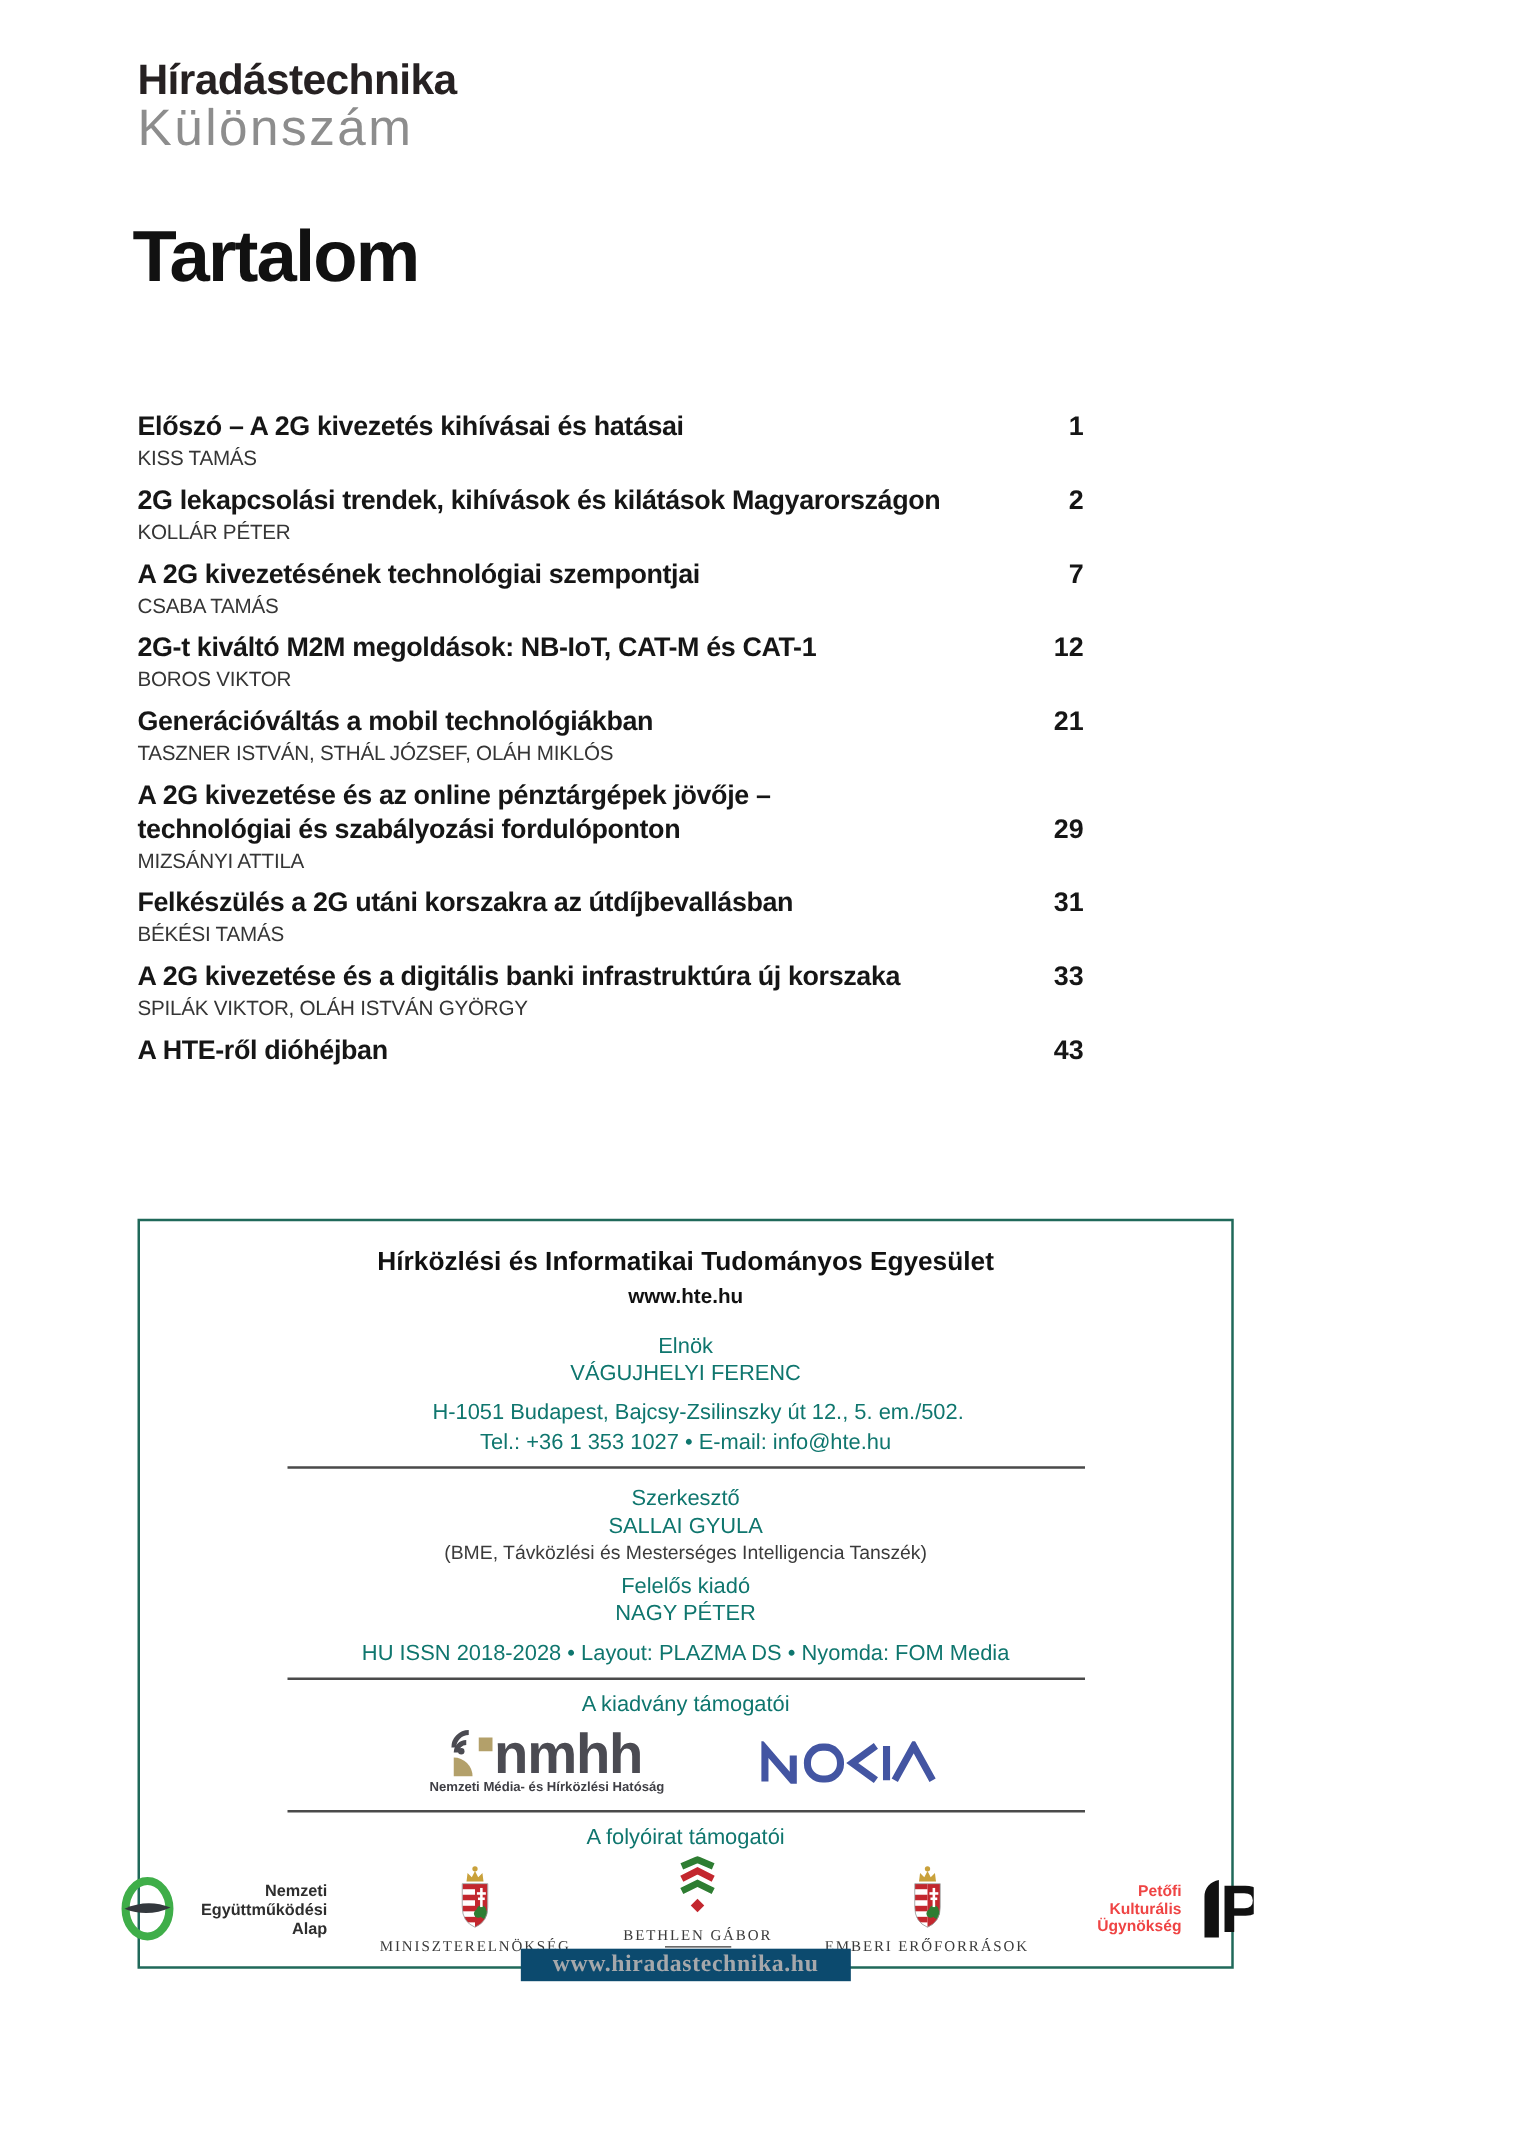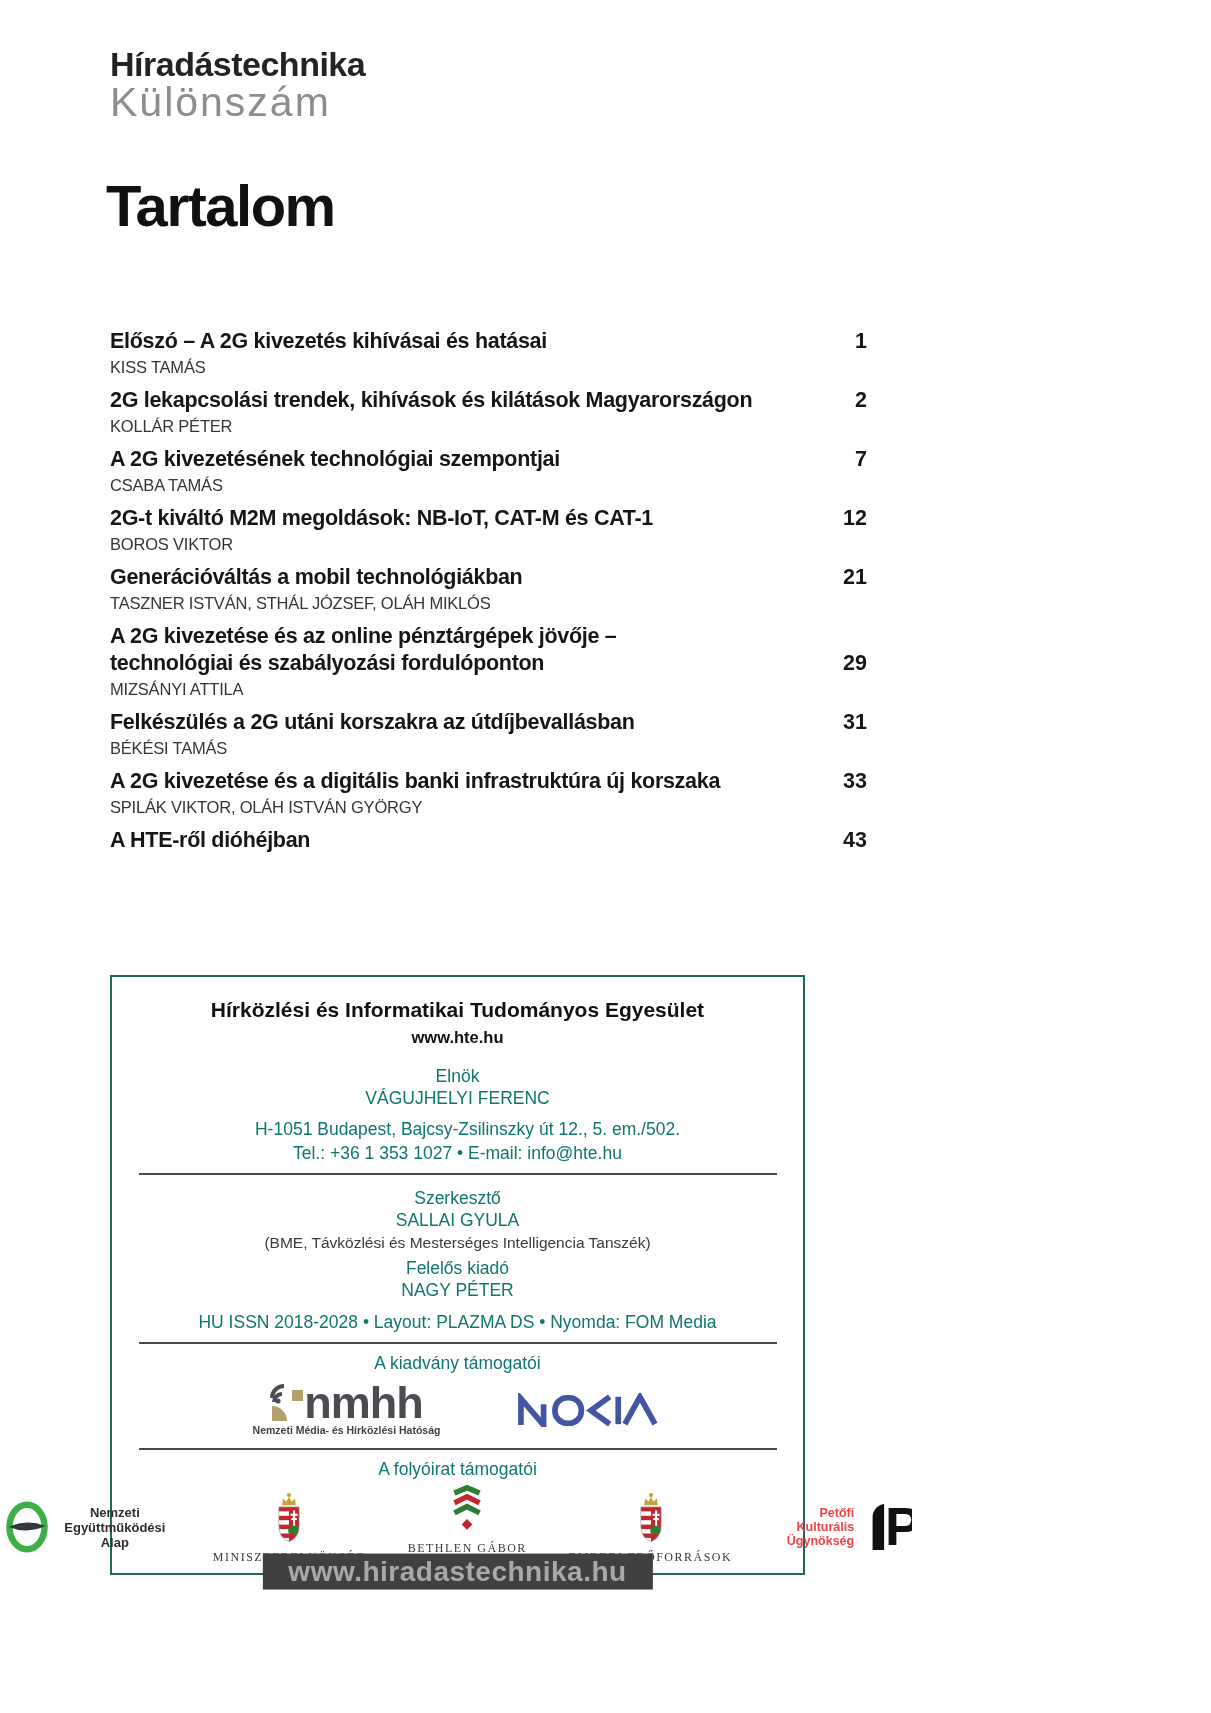--- a/index.html
+++ b/index.html
@@ -38,21 +38,21 @@
   .toc-page{
     width:72px;text-align:right;font-size:21.5px;font-weight:bold;
     color:#161616;line-height:27px;align-self:flex-end;
   }
   .toc-authors{
     font-size:16.5px;line-height:19px;margin-top:3px;
     color:#353535;letter-spacing:-0.2px;
   }
   
   .infobox{
-    position:absolute;left:110px;top:975px;width:695px;height:600px;
+    position:absolute;left:110px;top:975px;width:877px;height:600px;
     border:2px solid var(--box-border,#20695a);
     box-sizing:border-box;text-align:center;
   }
   .ib-title{margin-top:20px;font-size:21px;font-weight:bold;line-height:26px;color:#111;}
   .ib-site{margin-top:4px;font-size:16.5px;font-weight:bold;line-height:20px;color:#111;}
   .ib-text{font-size:17.5px;line-height:22px;color:#0f766e;}
   .ib-label{margin-top:18px;}
   .ib-addr{margin-top:8px;line-height:24px;padding-left:20px;}
   .ib-contact{line-height:24px;}
   .ib-small{font-size:15.5px;line-height:23px;color:#3b3b3b;}
@@ -70,28 +70,28 @@
   .js-item{display:flex;flex-direction:column;align-items:center;}
   .js-caption{
     font-family:"Liberation Serif", serif;font-size:12px;letter-spacing:1.5px;
     color:#3a3a3a;margin-top:4px;white-space:nowrap;
   }
   .js-sub{
     font-family:"Liberation Serif", serif;font-size:8.5px;color:#3a3a3a;
     border-top:1px solid #3a3a3a;margin-top:1px;padding-top:1px;
   }
   .nea{display:flex;flex-direction:row;align-items:center;gap:8px;}
-  .nea-caption{font-size:13px;font-weight:bold;color:#2e2e2e;text-align:center;line-height:15px;width:112px;}
+  .nea-caption{font-size:13px;font-weight:bold;color:#2e2e2e;text-align:right;line-height:15px;width:112px;}
   .pka{display:flex;flex-direction:row;align-items:center;gap:8px;}
   .pka-caption{font-size:12.5px;font-weight:bold;color:#ef4444;text-align:right;line-height:14px;width:80px;}
   
   .site-footer{
     position:absolute;left:50%;top:100%;transform:translate(-50%,-54%);
-    background:#404040;padding:2px 26px;white-space:nowrap;
-    font-size:28px;font-weight:bold;color:var(--footer-gray,#a6a8ab);letter-spacing:0.5px;
+    background:#0c4a6e;padding:2px 26px;white-space:nowrap;
+    font-size:19px;font-weight:bold;color:var(--footer-gray,#a6a8ab);letter-spacing:0.5px;font-family:Liberation Serif, serif;
   }
   
   .f-red{fill:var(--hungary-red,#c3272e);}
   .f-green{fill:var(--hungary-green,#2e7d32);}
   .f-gold{fill:var(--crown-gold,#c9a13b);}
   .f-white{fill:#ffffff;}
   .f-dark{fill:#33383d;}
   .f-tan{fill:var(--nmhh-tan,#b3a06a);}
   .s-nokia{stroke:var(--nokia-blue,#4355a2);}
   .s-nea{stroke:var(--nea-green,#3fae49);}

